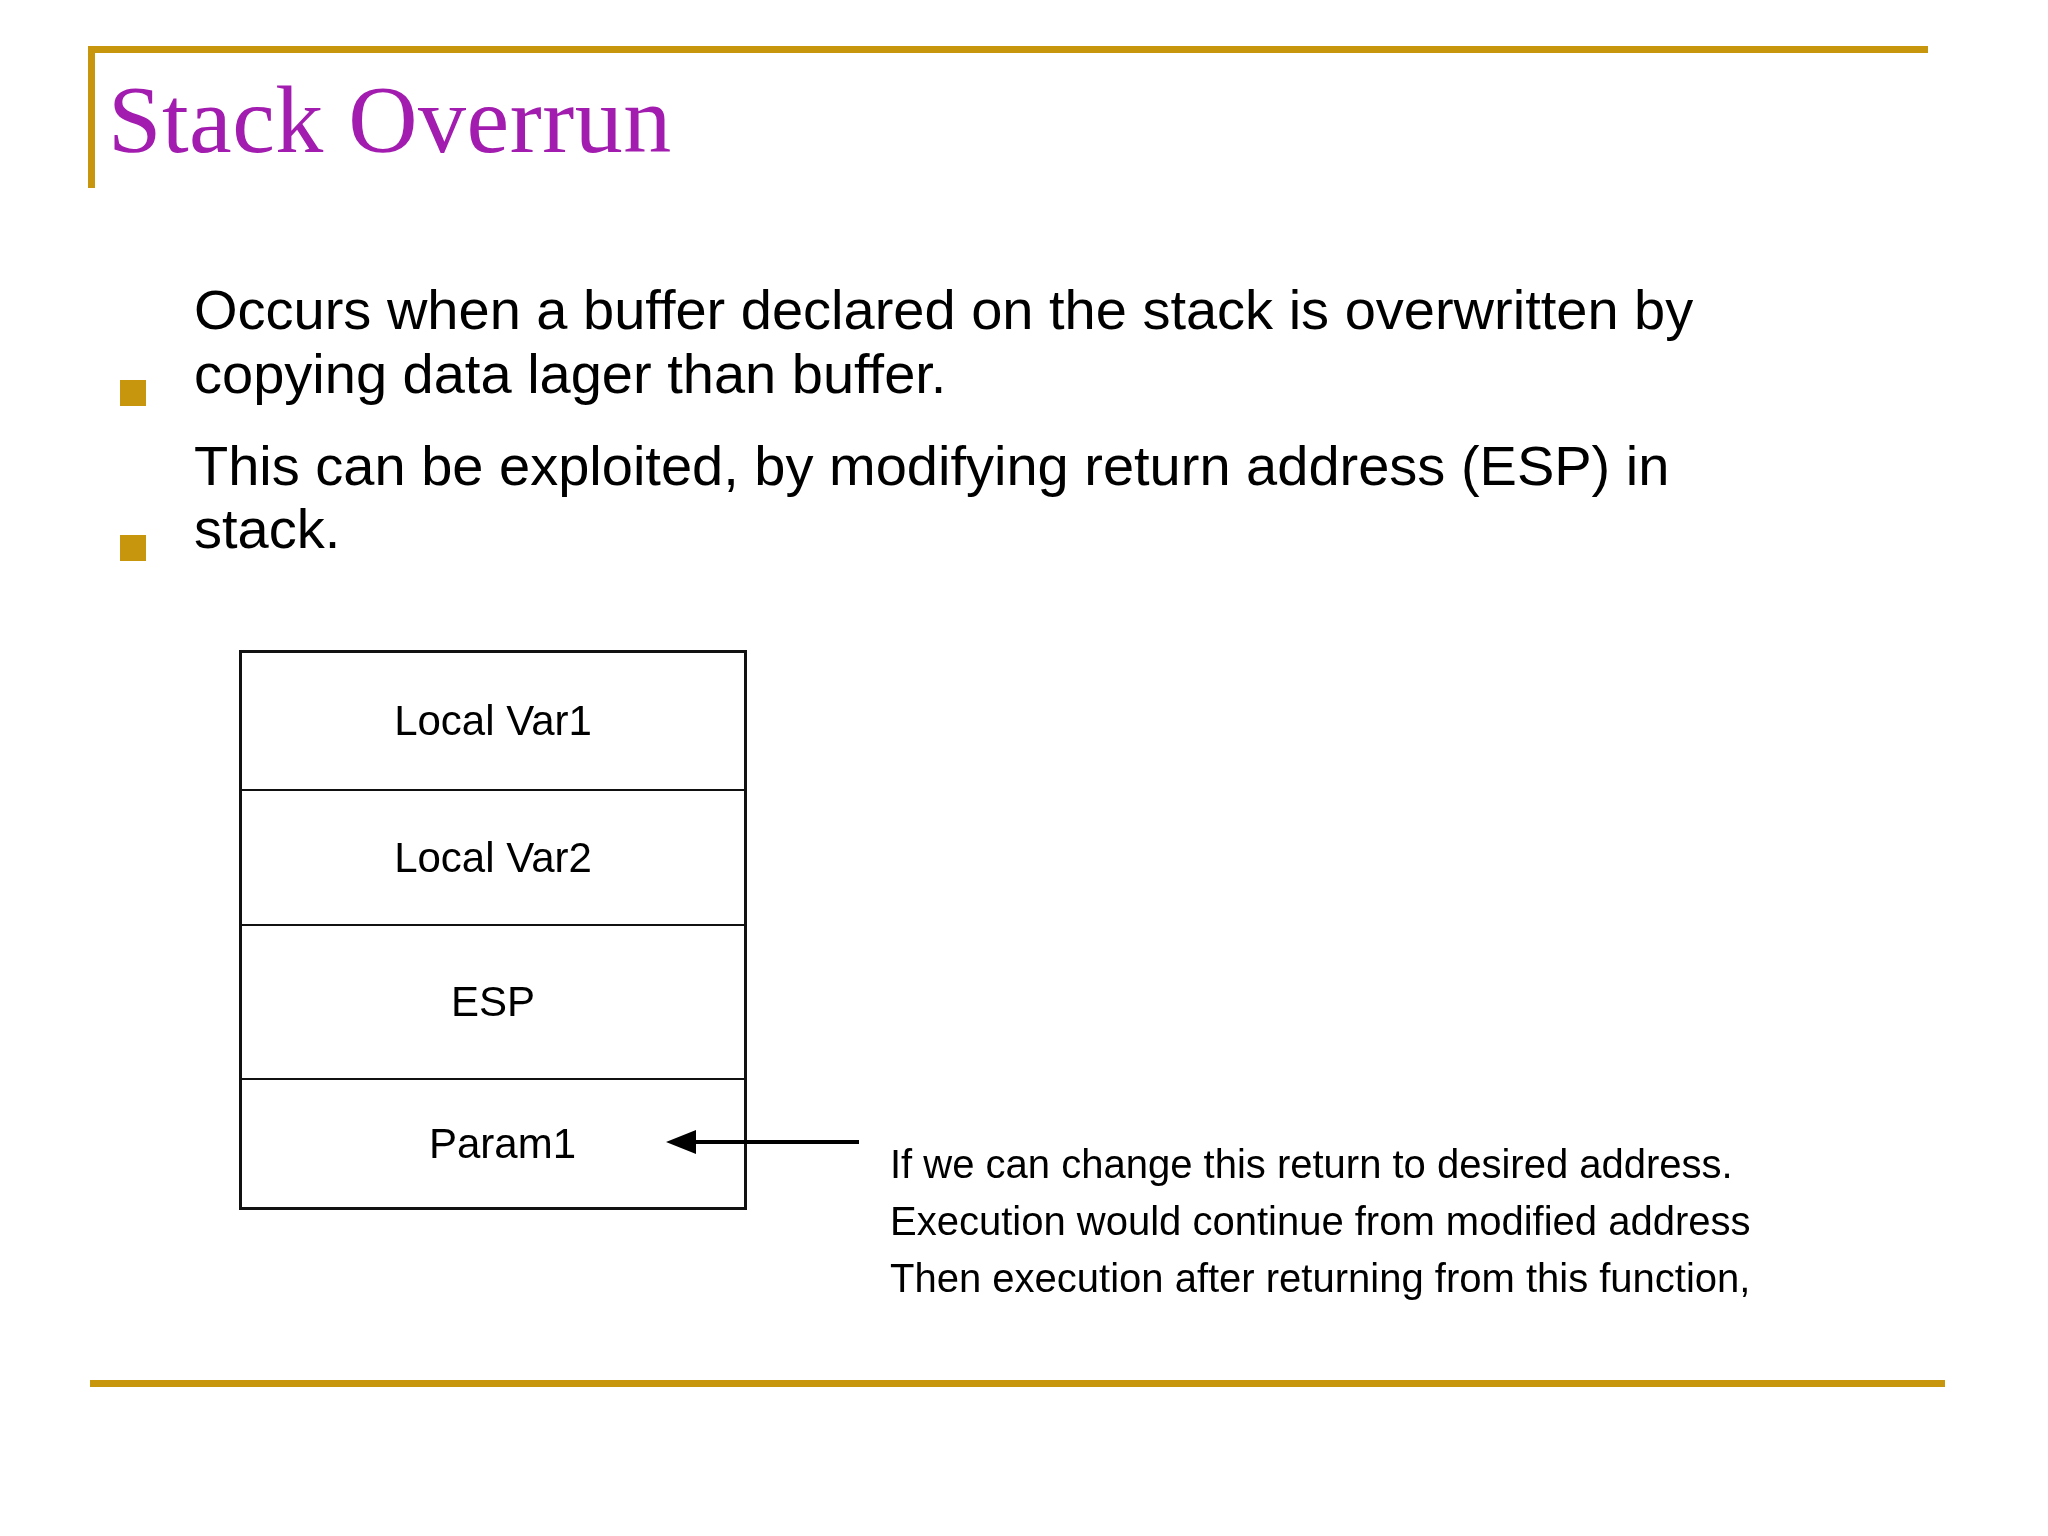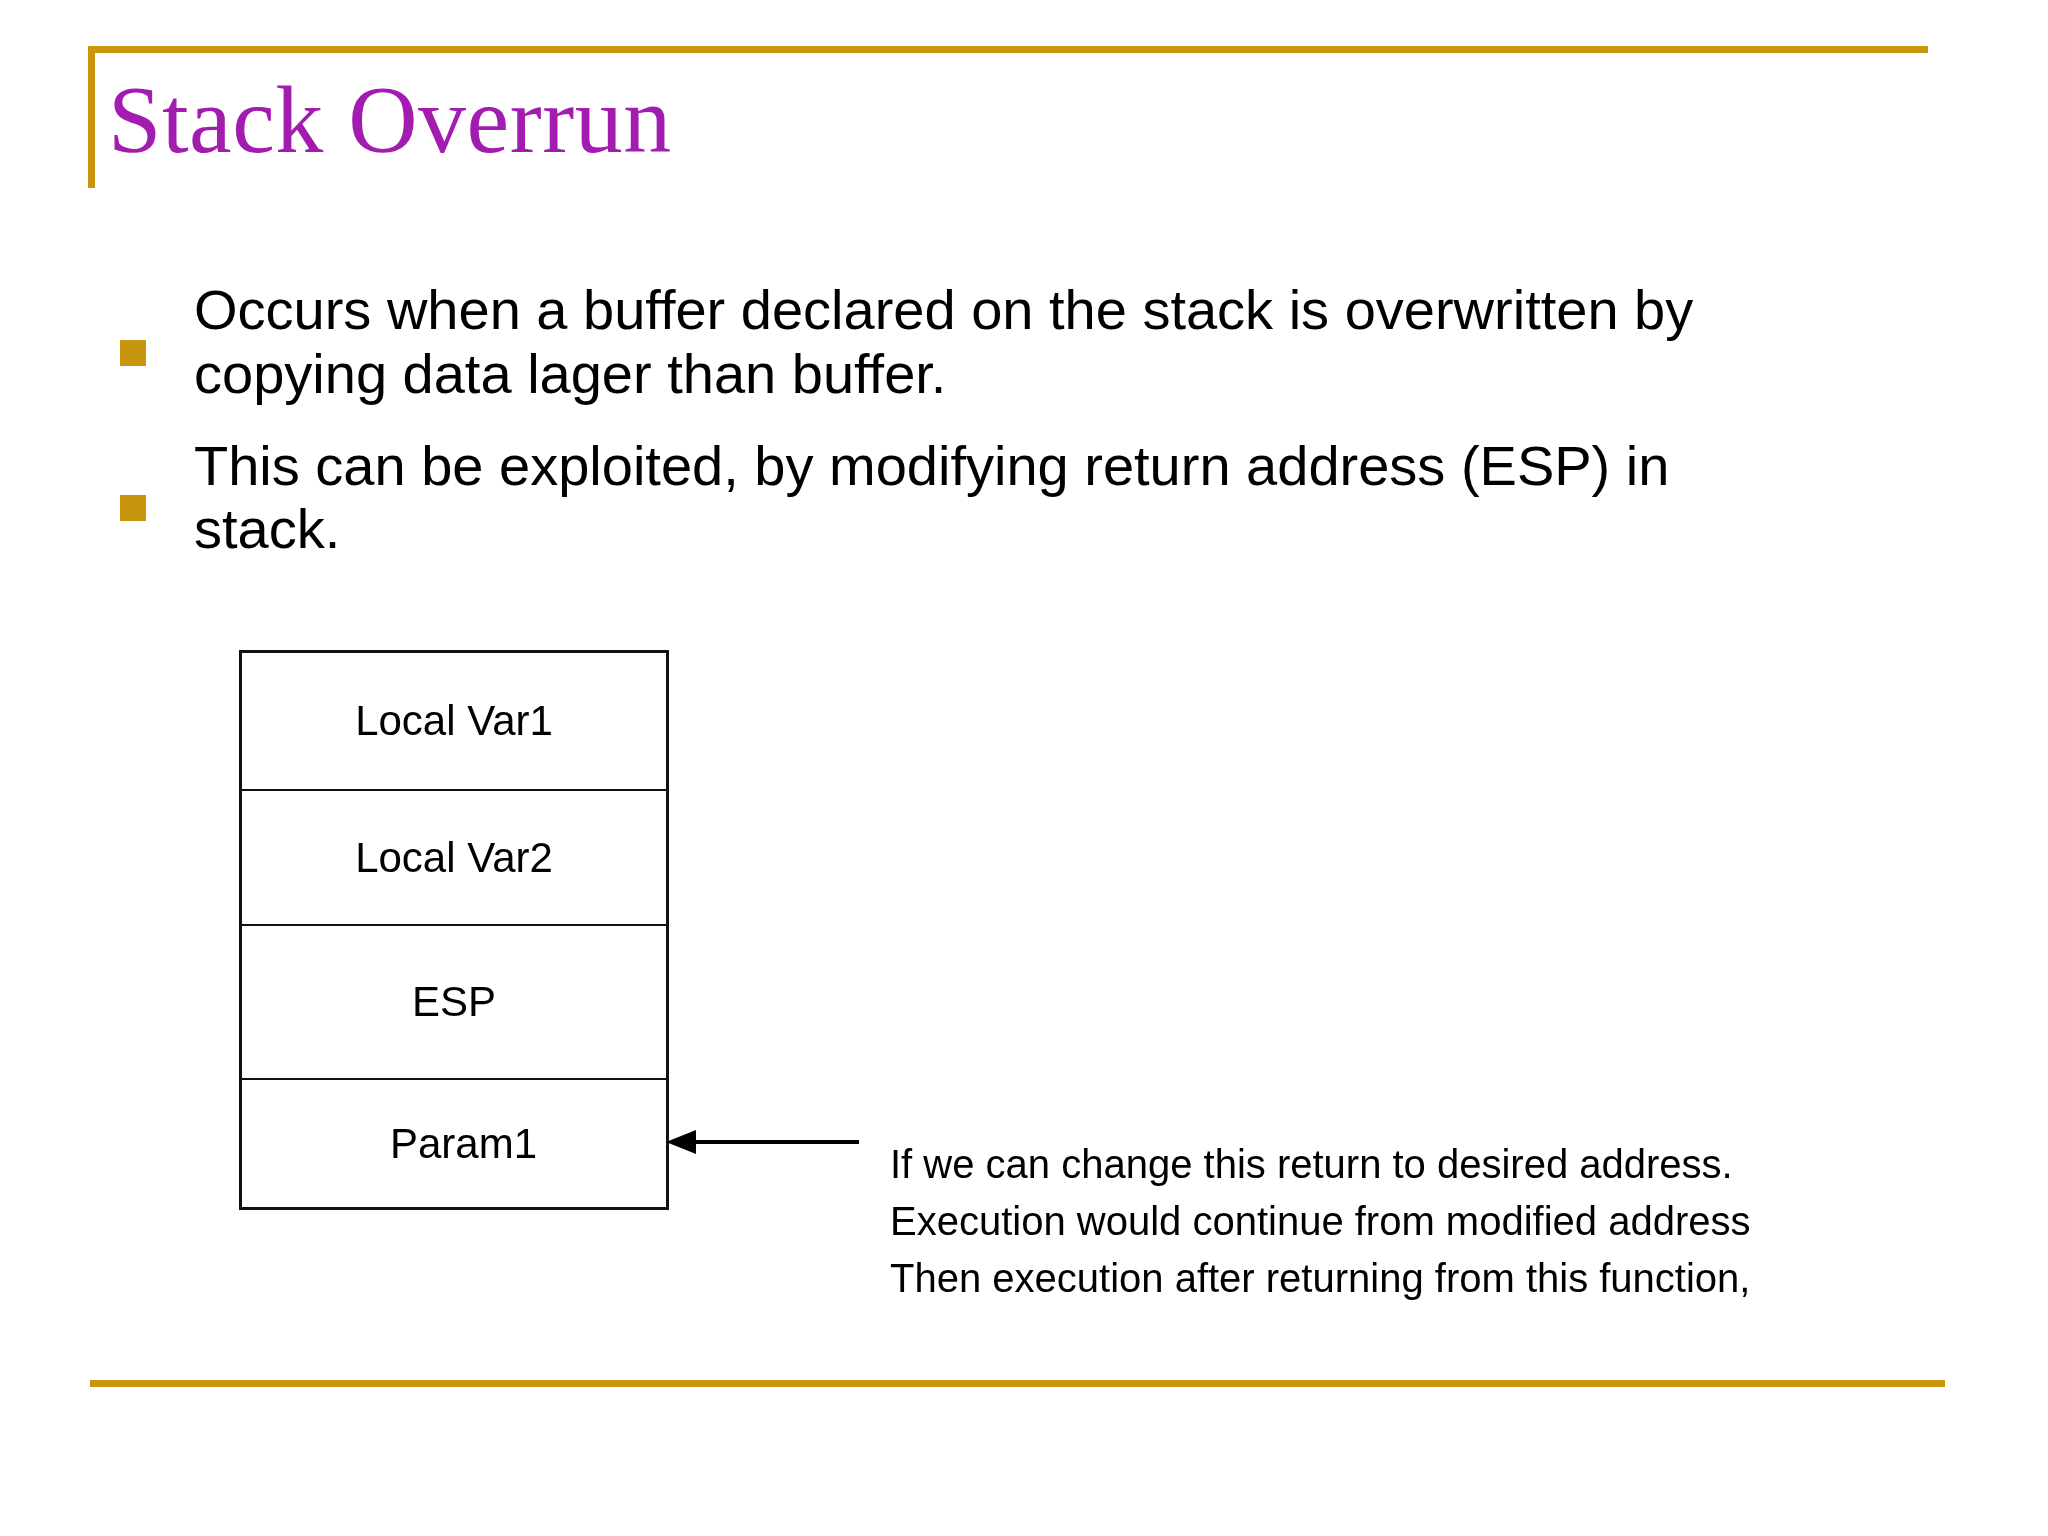--- a/index.html
+++ b/index.html
@@ -56,21 +56,21 @@
 
   
   .bullets {
     position: absolute;
     left: 120px;
     top: 278px;
     width: 1740px;
   }
   .bullet-row {
     display: flex;
-    align-items: center;
+    align-items: flex-end;
     margin-bottom: 28px;
   }
   .bullet-marker {
     width: 26px;
     height: 26px;
     background: #c8960c;
     flex: 0 0 26px;
     margin-top: 22px;
     margin-right: 48px;
   }
@@ -80,21 +80,21 @@
     color: #000000;
     font-family: "Liberation Sans", sans-serif;
     max-width: 1600px;
   }
 
   
   .stack-table {
     position: absolute;
     left: 239px;
     top: 650px;
-    width: 430px;
+    width: 508px;
     border: 3px solid #111111;
     box-sizing: border-box;
     background: #ffffff;
   }
   .stack-cell {
     border-bottom: 2px solid #111111;
     box-sizing: border-box;
     display: flex;
     align-items: center;
     justify-content: center;

